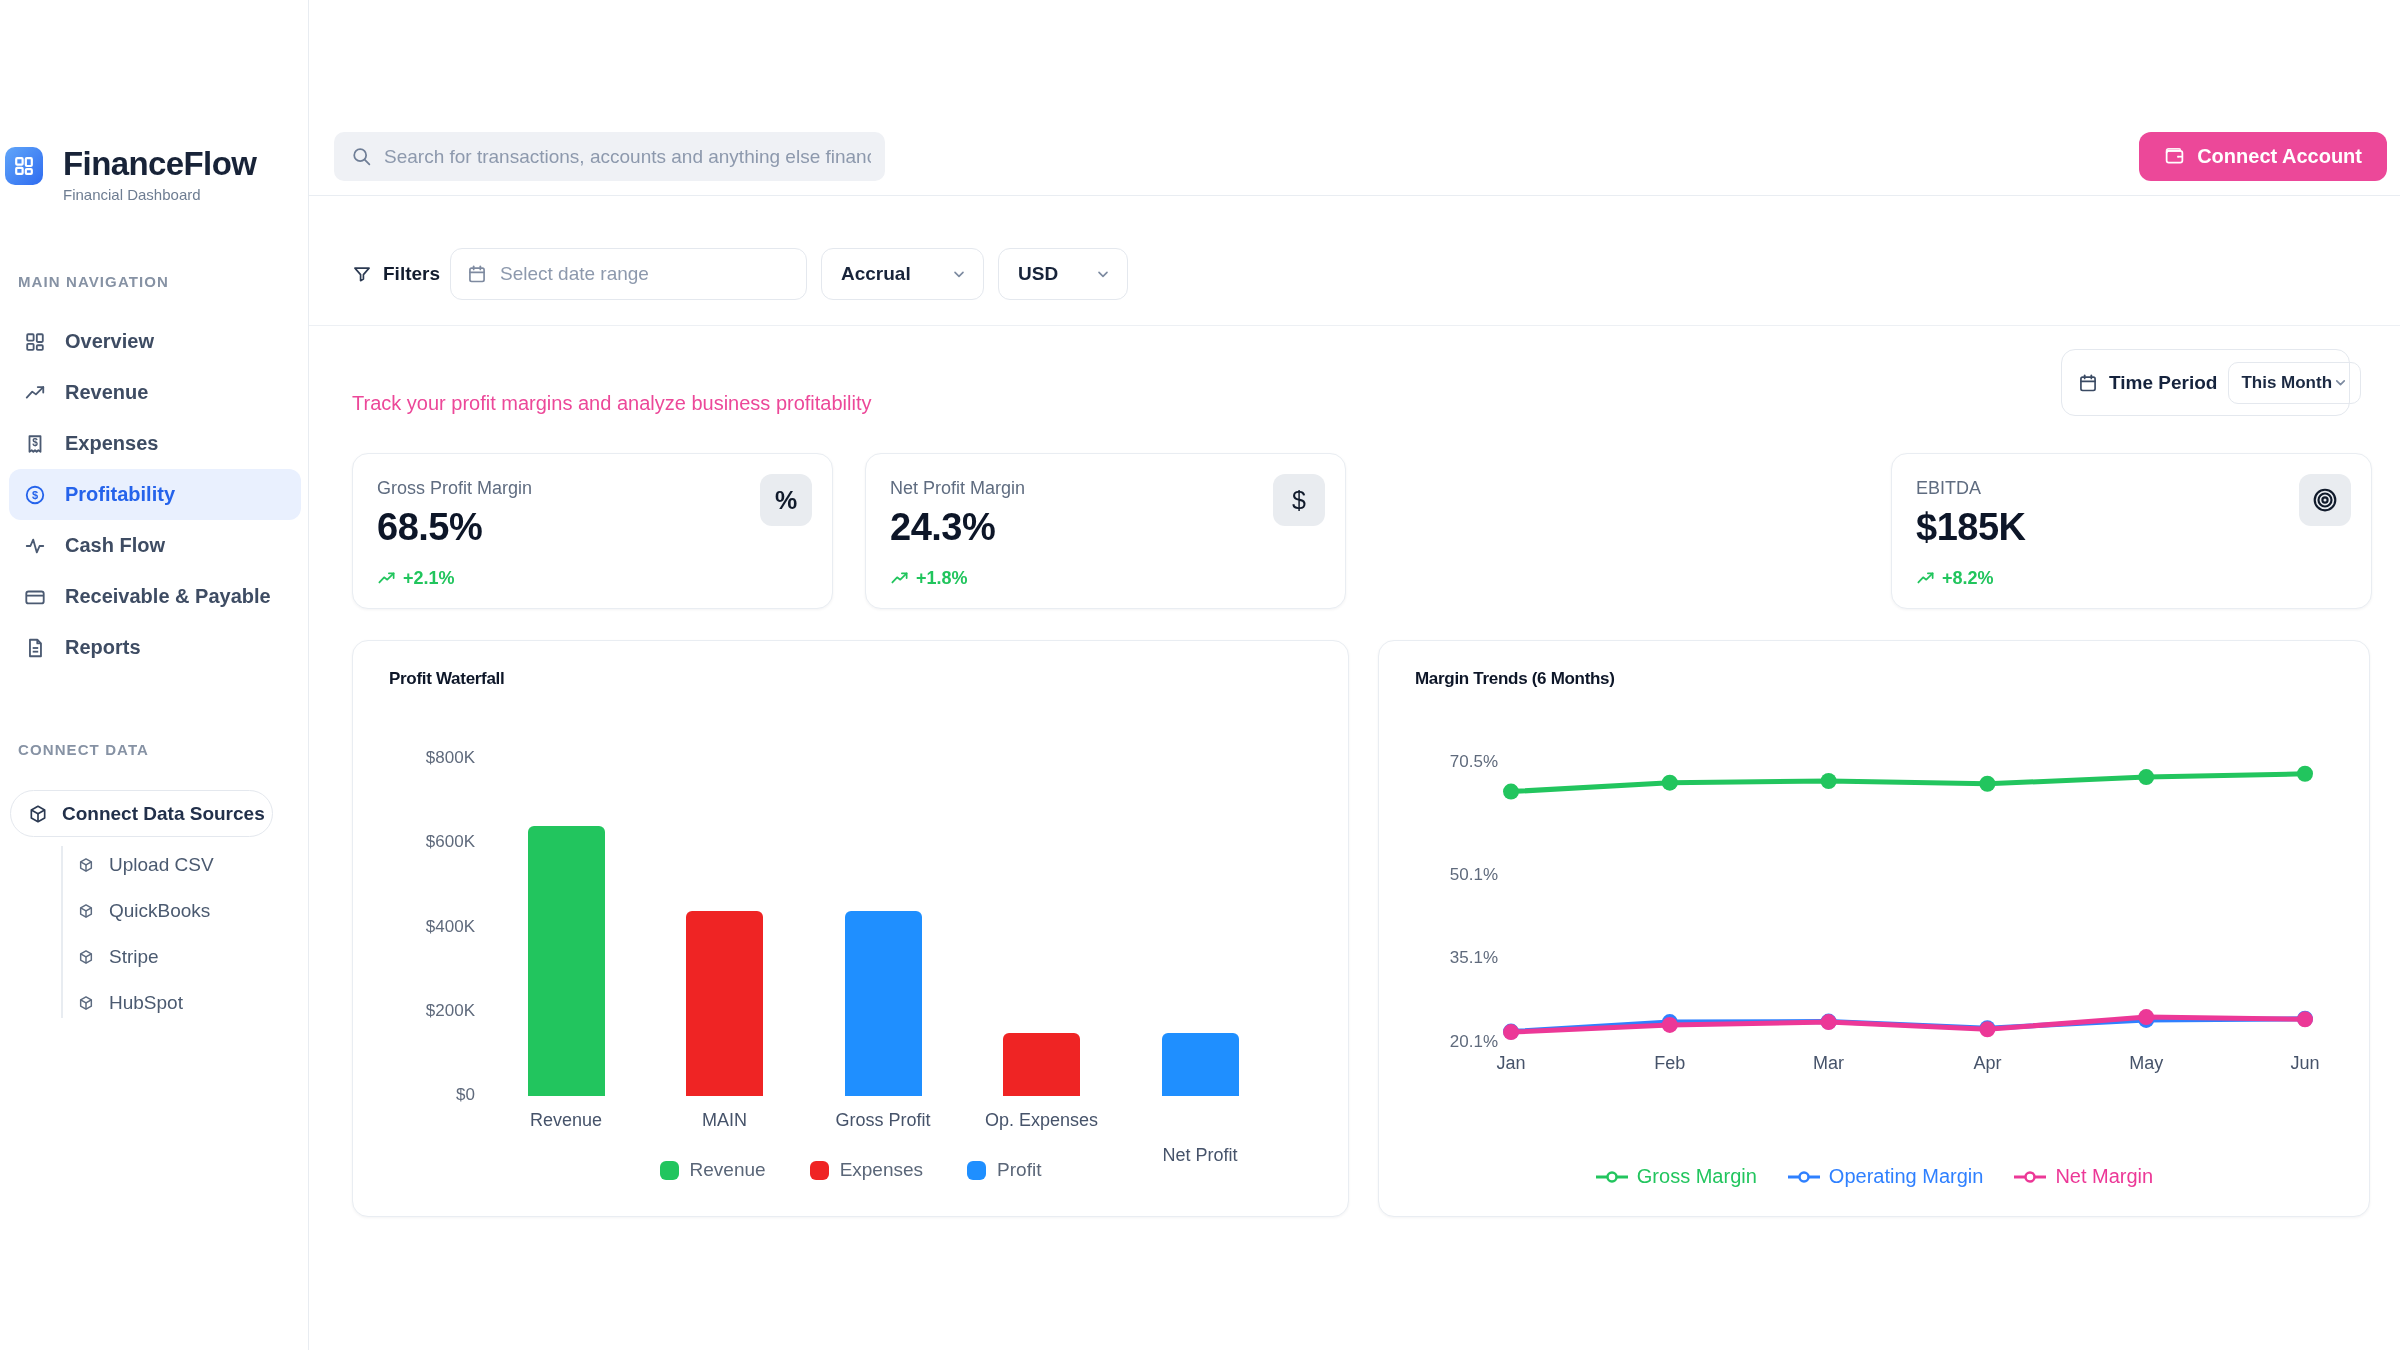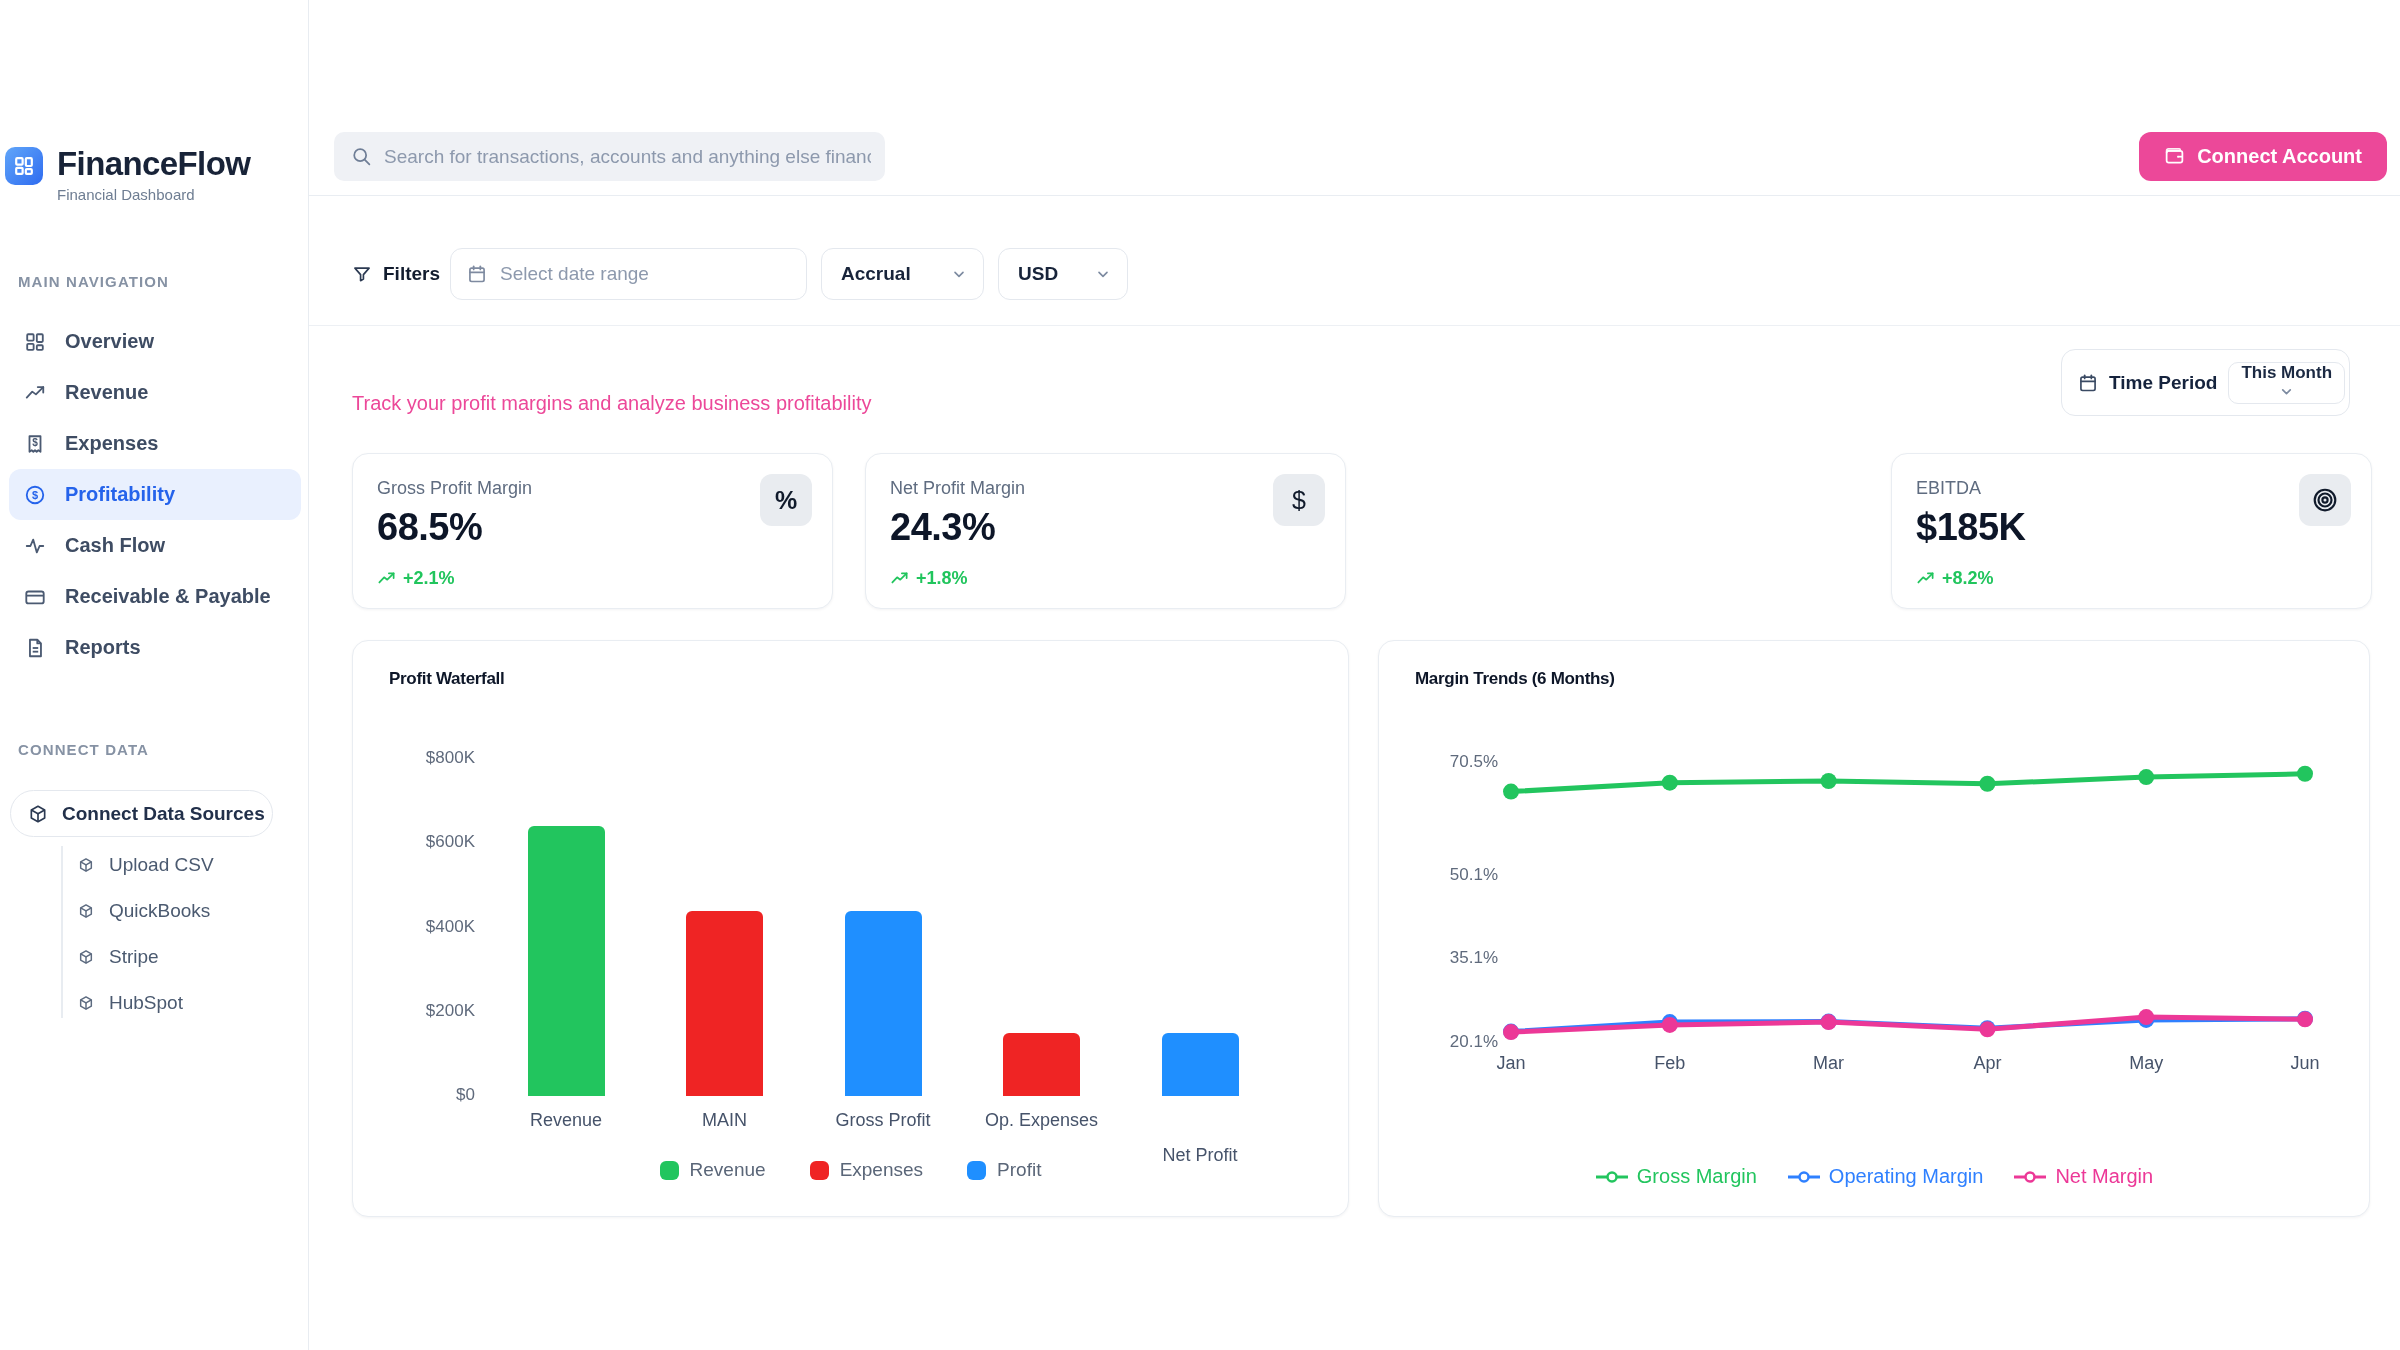--- a/index.html
+++ b/index.html
@@ -7,21 +7,21 @@
   body {
     position: relative;
     font-family: "Liberation Sans", sans-serif;
     background: #ffffff;
     color: #0d1628;
   }
   svg { display: block; }
 
   
   .sidebar { position: absolute; left: 0; top: 0; width: 309px; height: 1350px; border-right: 1px solid #e8ecf1; background: #fff; }
-  .logo-row { position: absolute; left: 5px; top: 147px; display: flex; gap: 14px; }
+  .logo-row { position: absolute; left: 5px; top: 147px; display: flex; gap: 20px; }
   .logo-icon { width: 38px; height: 38px; border-radius: 10px; background: linear-gradient(135deg, #61a6f9, #2e6bf0); display: flex; align-items: center; justify-content: center; flex: none; }
   .brand-name { font-size: 33px; font-weight: 800; color: #182338; letter-spacing: -0.6px; line-height: 1.05; }
   .brand-sub { font-size: 15px; color: #6e7d92; margin-top: 4px; }
   .side-label { position: absolute; left: 18px; font-size: 15px; font-weight: 700; color: #8692a4; letter-spacing: 1.1px; }
   .nav { position: absolute; left: 9px; top: 316px; width: 292px; }
   .nav-item { height: 51px; display: flex; align-items: center; gap: 19px; padding-left: 15px; border-radius: 12px; font-size: 20px; font-weight: 600; color: #3e4c63; cursor: pointer; }
   .nav-item .nicon { color: #4b5a72; display: flex; }
   .nav-item.active { background: #e9f0fe; color: #2563eb; }
   .nav-item.active .nicon { color: #2563eb; }
   .connect-btn { position: absolute; left: 10px; top: 790px; width: 263px; height: 47px; background: #fff; border: 1.5px solid #e4e8ee; border-radius: 24px; display: flex; align-items: center; gap: 14px; padding-left: 17px; font-size: 19px; font-weight: 600; color: #22304a; cursor: pointer; }
@@ -41,21 +41,21 @@
   .filters-label { position: absolute; left: 43px; top: 248px; height: 52px; display: flex; align-items: center; gap: 11px; font-size: 19px; font-weight: 600; color: #121c2e; cursor: pointer; }
   .date-field { position: absolute; left: 141px; top: 248px; width: 357px; height: 52px; border: 1.5px solid #e4e8ee; border-radius: 12px; display: flex; align-items: center; gap: 13px; padding-left: 16px; font-size: 19px; color: #8d99ad; background: #fff; cursor: pointer; }
   .select { position: absolute; top: 248px; height: 52px; border: 1.5px solid #e4e8ee; border-radius: 12px; display: flex; align-items: center; justify-content: space-between; padding: 0 16px 0 19px; font-size: 19px; font-weight: 600; color: #18243a; background: #fff; cursor: pointer; }
   .chev { color: #7c8aa0; display: flex; }
 
   .page-title { position: absolute; left: 43px; top: 337px; font-size: 38px; font-weight: 800; color: #0b1424; letter-spacing: -0.8px; }
   .page-sub { position: absolute; left: 43px; top: 392px; font-size: 20px; color: #ec4899; }
   .time-period { position: absolute; left: 1752px; top: 349px; width: 289px; height: 67px; border: 1.5px solid #e4e8ee; border-radius: 14px; background: #fff; display: flex; align-items: center; gap: 11px; padding: 0 12px 0 16px; }
   .tp-icon { color: #3a4a63; display: flex; }
   .tp-label { font-size: 19px; font-weight: 700; color: #15233d; white-space: nowrap; }
-  .tp-select { border: 1.5px solid #e4e8ee; border-radius: 10px; height: 42px; display: flex; align-items: center; gap: 1px; padding: 0 12px; font-size: 17px; font-weight: 600; color: #1b2942; cursor: pointer; white-space: nowrap; flex-direction: column; }
+  .tp-select { border: 1.5px solid #e4e8ee; border-radius: 10px; height: 42px; display: flex; align-items: center; gap: 1px; padding: 0 12px; font-size: 17px; font-weight: 600; color: #1b2942; cursor: pointer; white-space: nowrap; }
 
   
   .kpi { position: absolute; top: 453px; width: 481px; height: 156px; background: #fff; border: 1.5px solid #e9edf2; border-radius: 16px; box-shadow: 0 1px 3px rgba(15,23,42,0.05); }
   .kpi-label { position: absolute; left: 24px; top: 24px; font-size: 18px; font-weight: 500; color: #5f6c80; }
   .kpi-value { position: absolute; left: 24px; top: 52px; font-size: 38px; font-weight: 800; color: #0d1628; letter-spacing: -0.5px; }
   .kpi-change { position: absolute; left: 24px; top: 114px; display: flex; align-items: center; gap: 7px; font-size: 18px; font-weight: 600; color: #21c55d; }
   .kpi-icon { position: absolute; right: 20px; top: 20px; width: 52px; height: 52px; border-radius: 12px; background: #e9ecf0; display: flex; align-items: center; justify-content: center; color: #101a2b; }
   .kpi-glyph { font-size: 25px; font-weight: 700; color: #101a2b; }
 
   

